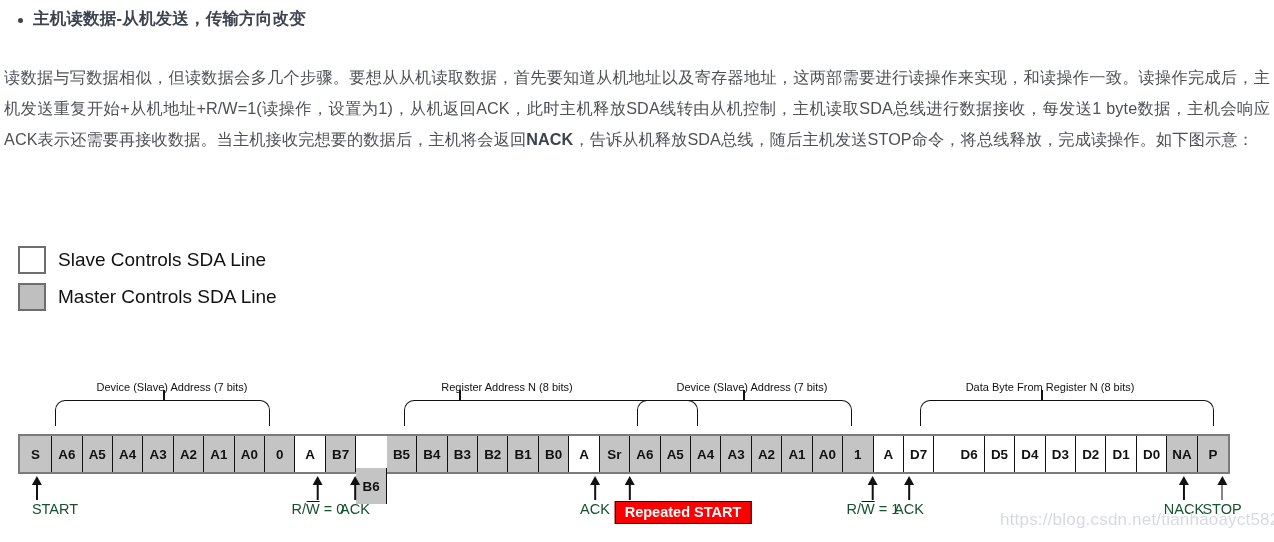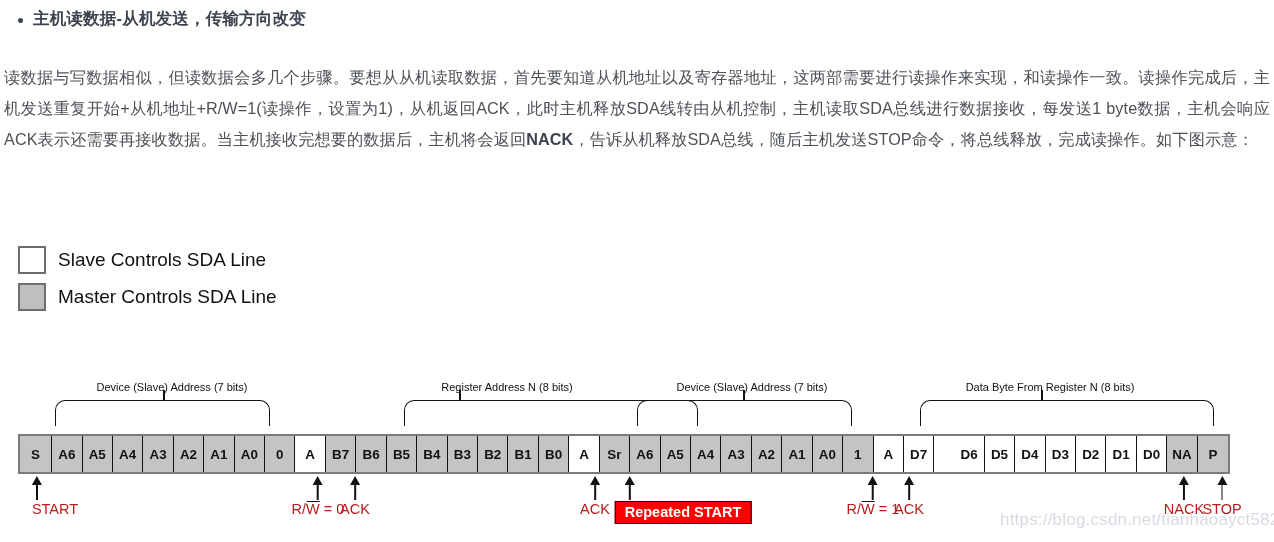--- a/index.html
+++ b/index.html
@@ -104,21 +104,21 @@
     transform: translateX(-50%);
   }
   .arrow::after {
     content: ""; position: absolute; left: 50%; top: 0;
     width: 0; height: 0; transform: translateX(-50%);
     border-left: 5px solid transparent;
     border-right: 5px solid transparent;
     border-bottom: 9px solid #111111;
   }
   .annot-label {
-    font-size: 14.5px; color: #b91c1c; white-space: nowrap; margin-top: 1px;
+    font-size: 14.5px; color: #14532d; white-space: nowrap; margin-top: 1px;
   }
   .annot-label .ovl {
     border-top: 1.4px solid #111111; display: inline-block;
     line-height: 1.05; padding-top: 0px;
   }
   .annot.highlight .annot-label {
     background: #fe0000; color: #ffffff; font-weight: bold;
     border: 1.6px solid #111111; padding: 2px 9px 3px 9px;
     display: inline-block;
   }
@@ -181,21 +181,21 @@
       <div class="cell master" style="width: 36px;">A6</div>
       <div class="cell master" style="width: 36px;">A5</div>
       <div class="cell master" style="width: 36px;">A4</div>
       <div class="cell master" style="width: 36px;">A3</div>
       <div class="cell master" style="width: 36px;">A2</div>
       <div class="cell master" style="width: 36px;">A1</div>
       <div class="cell master" style="width: 36px;">A0</div>
       <div class="cell master" style="width: 36px;">0</div>
       <div class="cell slave" style="width: 36px;">A</div>
       <div class="cell master" style="width: 36px;">B7</div>
-      <div class="cell master" style="width: 36px;">B6</div>
+      <div class="cell master" style="width: 36px; margin-top: 32px;">B6</div>
       <div class="cell master" style="width: 36px;">B5</div>
       <div class="cell master" style="width: 36px;">B4</div>
       <div class="cell master" style="width: 36px;">B3</div>
       <div class="cell master" style="width: 36px;">B2</div>
       <div class="cell master" style="width: 36px;">B1</div>
       <div class="cell master" style="width: 36px;">B0</div>
       <div class="cell slave" style="width: 36px;">A</div>
       <div class="cell master" style="width: 36px;">Sr</div>
       <div class="cell master" style="width: 36px;">A6</div>
       <div class="cell master" style="width: 36px;">A5</div>

